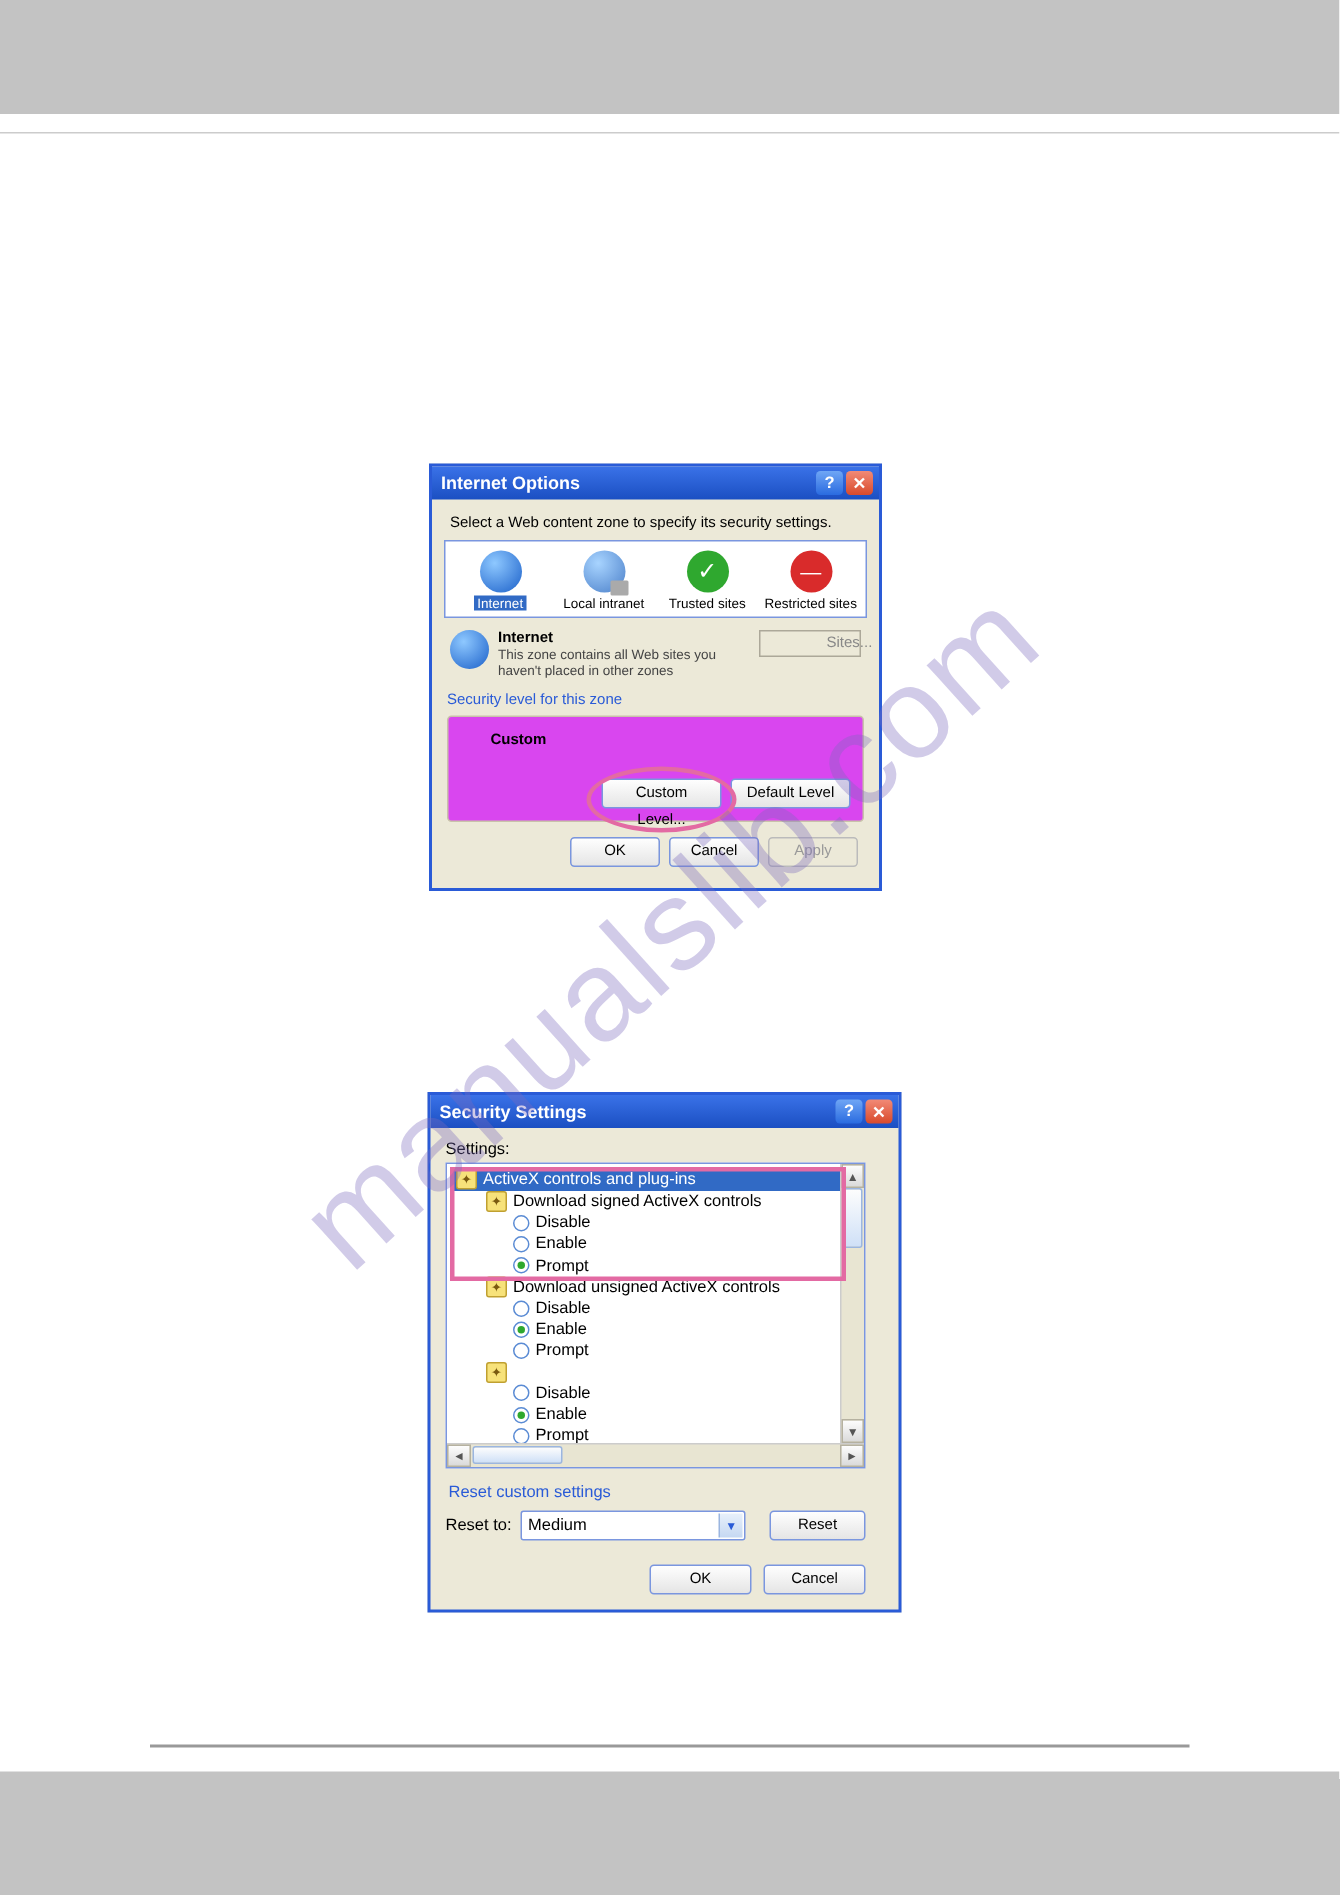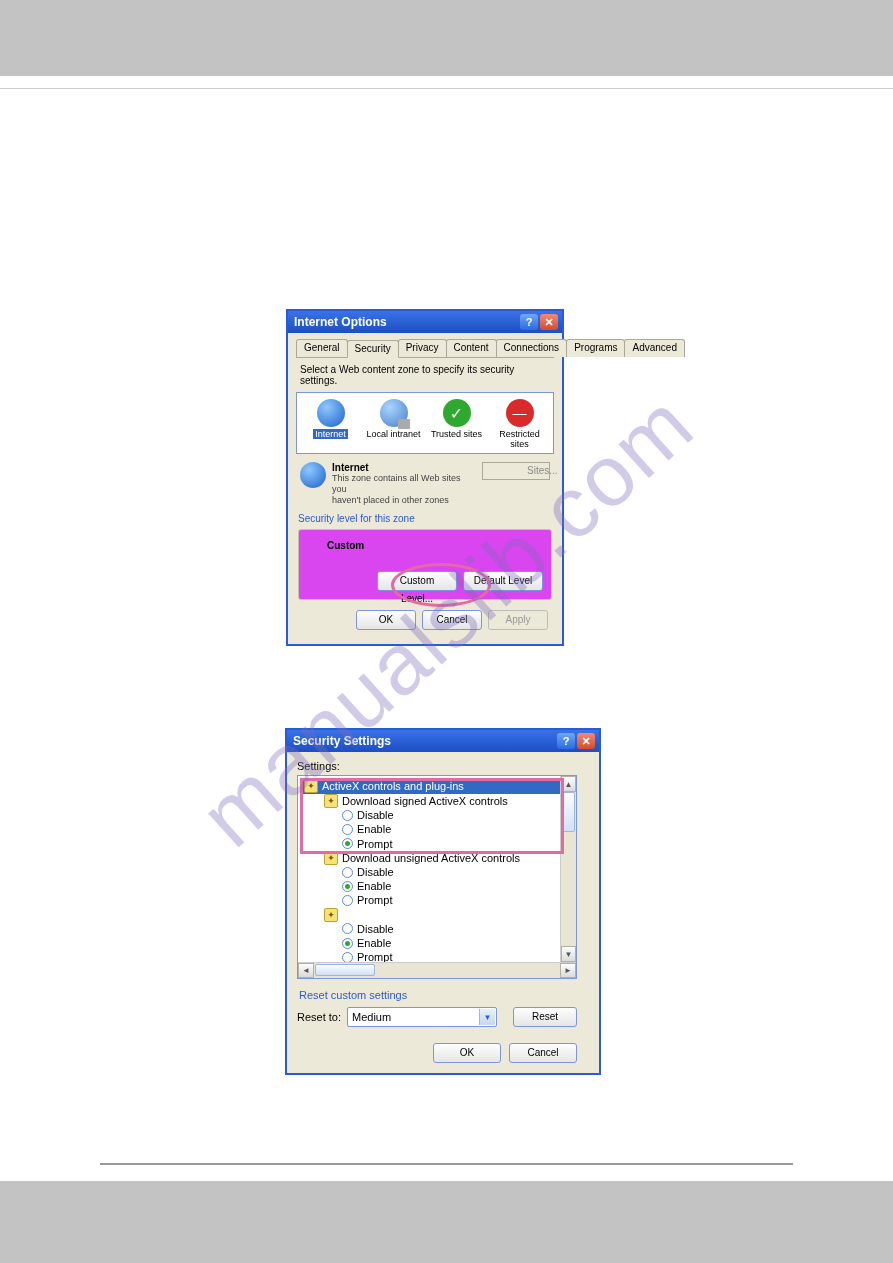--- a/index.html
+++ b/index.html
@@ -29,21 +29,21 @@
     letter-spacing: 2px;
     white-space: nowrap;
     pointer-events: none;
     z-index: 10;
   }
 
   
   .dlg1 {
     position: absolute;
     left: 286px; top: 309px;
-    width: 278px;
+    width: 302px;
     border: 2px solid #2a5bd7;
     background: #ece9d8;
     font-size: 10px;
   }
   .titlebar {
     height: 22px;
     background: linear-gradient(#3a72e8,#1b4fc2);
     color: #fff;
     display: flex; align-items: center;
     padding: 0 4px 0 6px;
@@ -208,29 +208,20 @@
 
 <div class="watermark">manualslib.com</div>
 
 <div class="dlg1">
   <div class="titlebar">
     <span class="title">Internet Options</span>
     <span class="tb-btn tb-help">?</span>
     <span class="tb-btn tb-close">✕</span>
   </div>
   <div class="dlg1-body">
-    <div class="tabs">
-      <div class="tab">General</div>
-      <div class="tab active">Security</div>
-      <div class="tab">Privacy</div>
-      <div class="tab">Content</div>
-      <div class="tab">Connections</div>
-      <div class="tab">Programs</div>
-      <div class="tab">Advanced</div>
-    </div>
 
     <div class="instr">Select a Web content zone to specify its security settings.</div>
 
     <div class="zones">
       <div class="zone sel">
         <div class="zone-ic ic-globe"></div>
         <span class="zone-lbl">Internet</span>
       </div>
       <div class="zone">
         <div class="zone-ic ic-intranet"></div>

